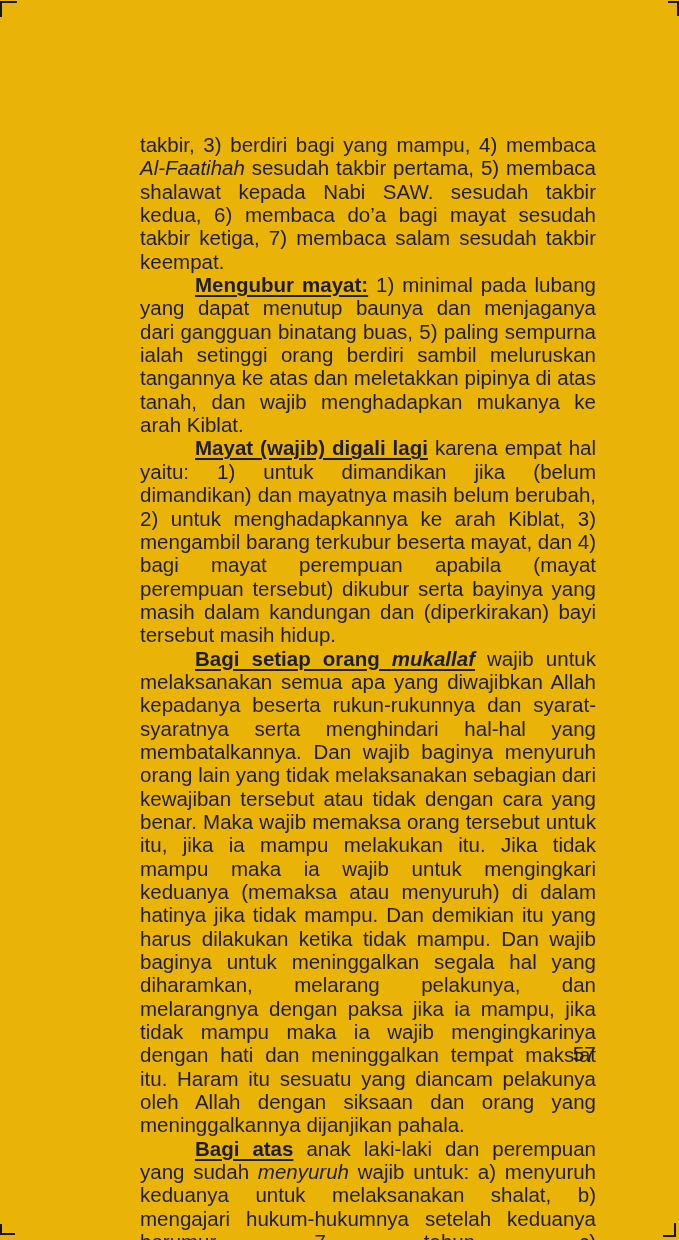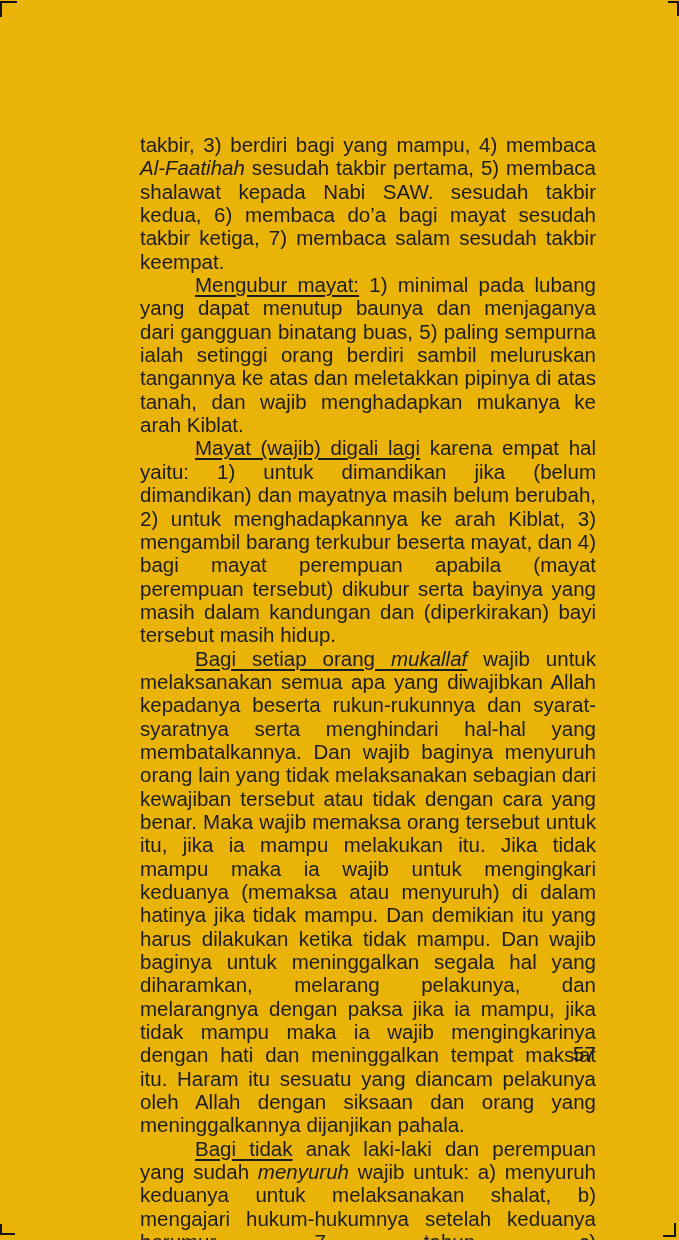--- a/index.html
+++ b/index.html
@@ -35,21 +35,21 @@
     font-size: 20.5px;
     line-height: 23.35px;
     text-align: justify;
     letter-spacing: 0;
   }
   p.para { margin: 0; padding: 0; }
   p.ind { text-indent: 55px; }
   p.jlast { text-align-last: justify; }
 
   .i  { font-style: italic; }
-  .bu { font-weight: normal;
+  .bu { font-weight: bold;
         text-decoration: underline;
         text-decoration-thickness: 2px;
         text-underline-offset: 2.5px; }
 
   .pagenum {
     position: absolute;
     left: 140px;
     top: 1042px;
     width: 456px;
     text-align: right;
@@ -70,19 +70,19 @@
   <div class="textblock">
 
     <p class="para"><span>takbir, 3) berdiri bagi yang mampu, 4) membaca </span><span class="i">Al-Faatihah</span><span> sesudah takbir pertama, 5) membaca shalawat kepada Nabi SAW. sesudah takbir kedua, 6) membaca do’a bagi mayat sesudah takbir ketiga, 7) membaca salam sesudah takbir keempat.</span></p>
 
     <p class="para ind"><span class="bu">Mengubur mayat:</span><span> 1) minimal pada lubang yang dapat menutup baunya dan menjaganya dari gangguan binatang buas, 5) paling sempurna ialah setinggi orang berdiri sambil meluruskan tangannya ke atas dan meletakkan pipinya di atas tanah, dan wajib menghadapkan mukanya ke arah Kiblat.</span></p>
 
     <p class="para ind"><span class="bu">Mayat (wajib) digali lagi</span><span> karena empat hal yaitu: 1) untuk dimandikan jika (belum dimandikan) dan mayatnya masih belum berubah, 2) untuk menghadapkannya ke arah Kiblat, 3) mengambil barang terkubur beserta mayat, dan 4) bagi mayat perempuan apabila (mayat perempuan tersebut) dikubur serta bayinya yang masih dalam kandungan dan (diperkirakan) bayi tersebut masih hidup.</span></p>
 
     <p class="para ind"><span class="bu">Bagi setiap orang </span><span class="bu i">mukallaf</span><span> wajib untuk melaksanakan semua apa yang diwajibkan Allah kepadanya beserta rukun-rukunnya dan syarat-syaratnya serta menghindari hal-hal yang membatalkannya. Dan wajib baginya menyuruh orang lain yang tidak melaksanakan sebagian dari kewajiban tersebut atau tidak dengan cara yang benar. Maka wajib memaksa orang tersebut untuk itu, jika ia mampu melakukan itu. Jika tidak mampu maka ia wajib untuk mengingkari keduanya (memaksa atau menyuruh) di dalam hatinya jika tidak mampu. Dan demikian itu yang harus dilakukan ketika tidak mampu. Dan wajib baginya untuk meninggalkan segala hal yang diharamkan, melarang pelakunya, dan melarangnya dengan paksa jika ia mampu, jika tidak mampu maka ia wajib mengingkarinya dengan hati dan meninggalkan tempat maksiat itu. Haram itu sesuatu yang diancam pelakunya oleh Allah dengan siksaan dan orang yang meninggalkannya dijanjikan pahala.</span></p>
 
-    <p class="para ind jlast"><span class="bu">Bagi tidak</span><span> anak laki-laki dan perempuan yang sudah </span><span class="i">menyuruh</span><span> wajib untuk: a) menyuruh keduanya untuk melaksanakan shalat, b) mengajari hukum-hukumnya setelah keduanya berumur 7 tahun, c)</span></p>
+    <p class="para ind jlast"><span class="bu">Bagi atas</span><span> anak laki-laki dan perempuan yang sudah </span><span class="i">menyuruh</span><span> wajib untuk: a) menyuruh keduanya untuk melaksanakan shalat, b) mengajari hukum-hukumnya setelah keduanya berumur 7 tahun, c)</span></p>
 
   </div>
 
   <div class="pagenum">57</div>
 
 </div>
 
 </body></html>

